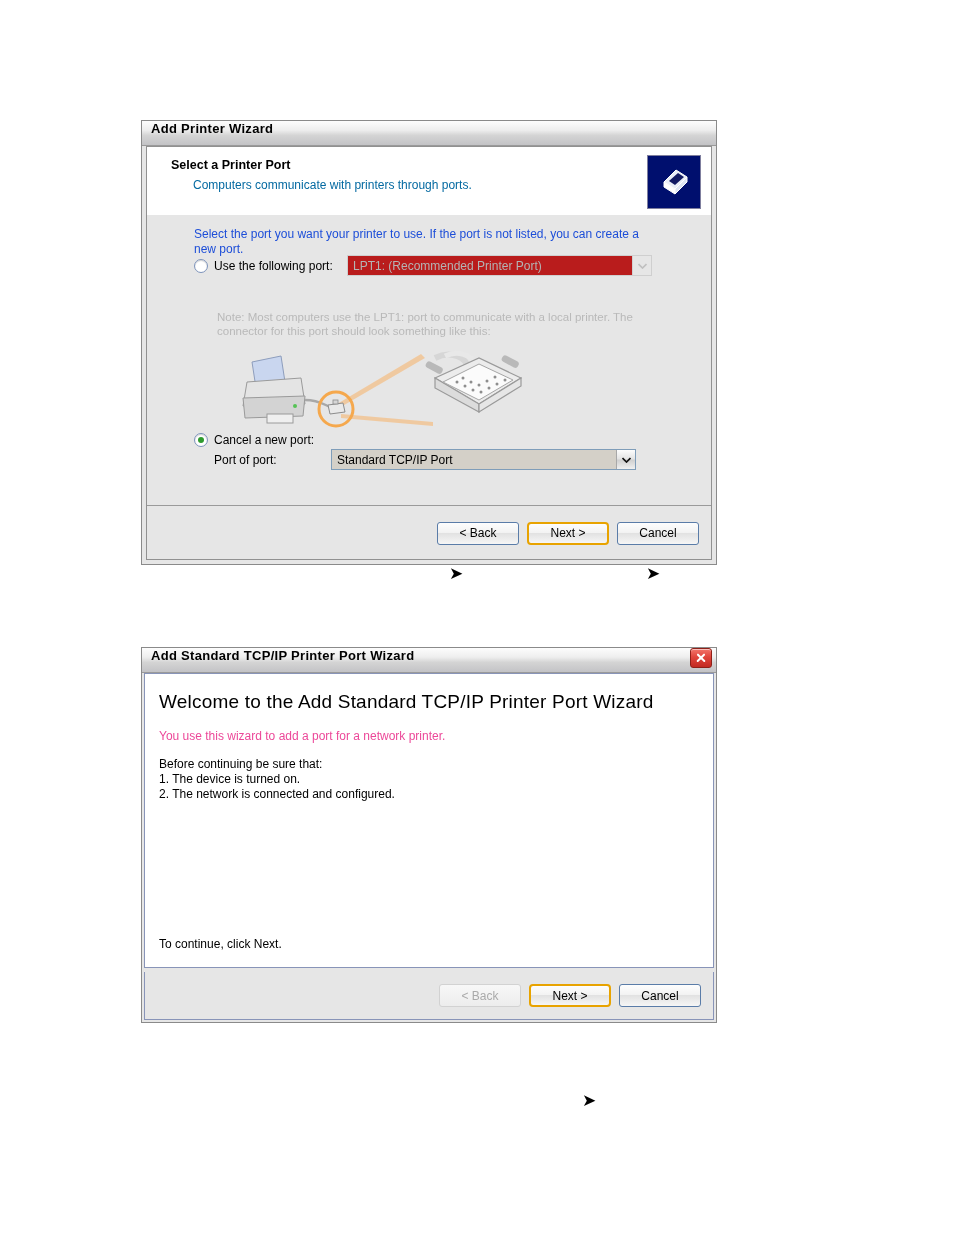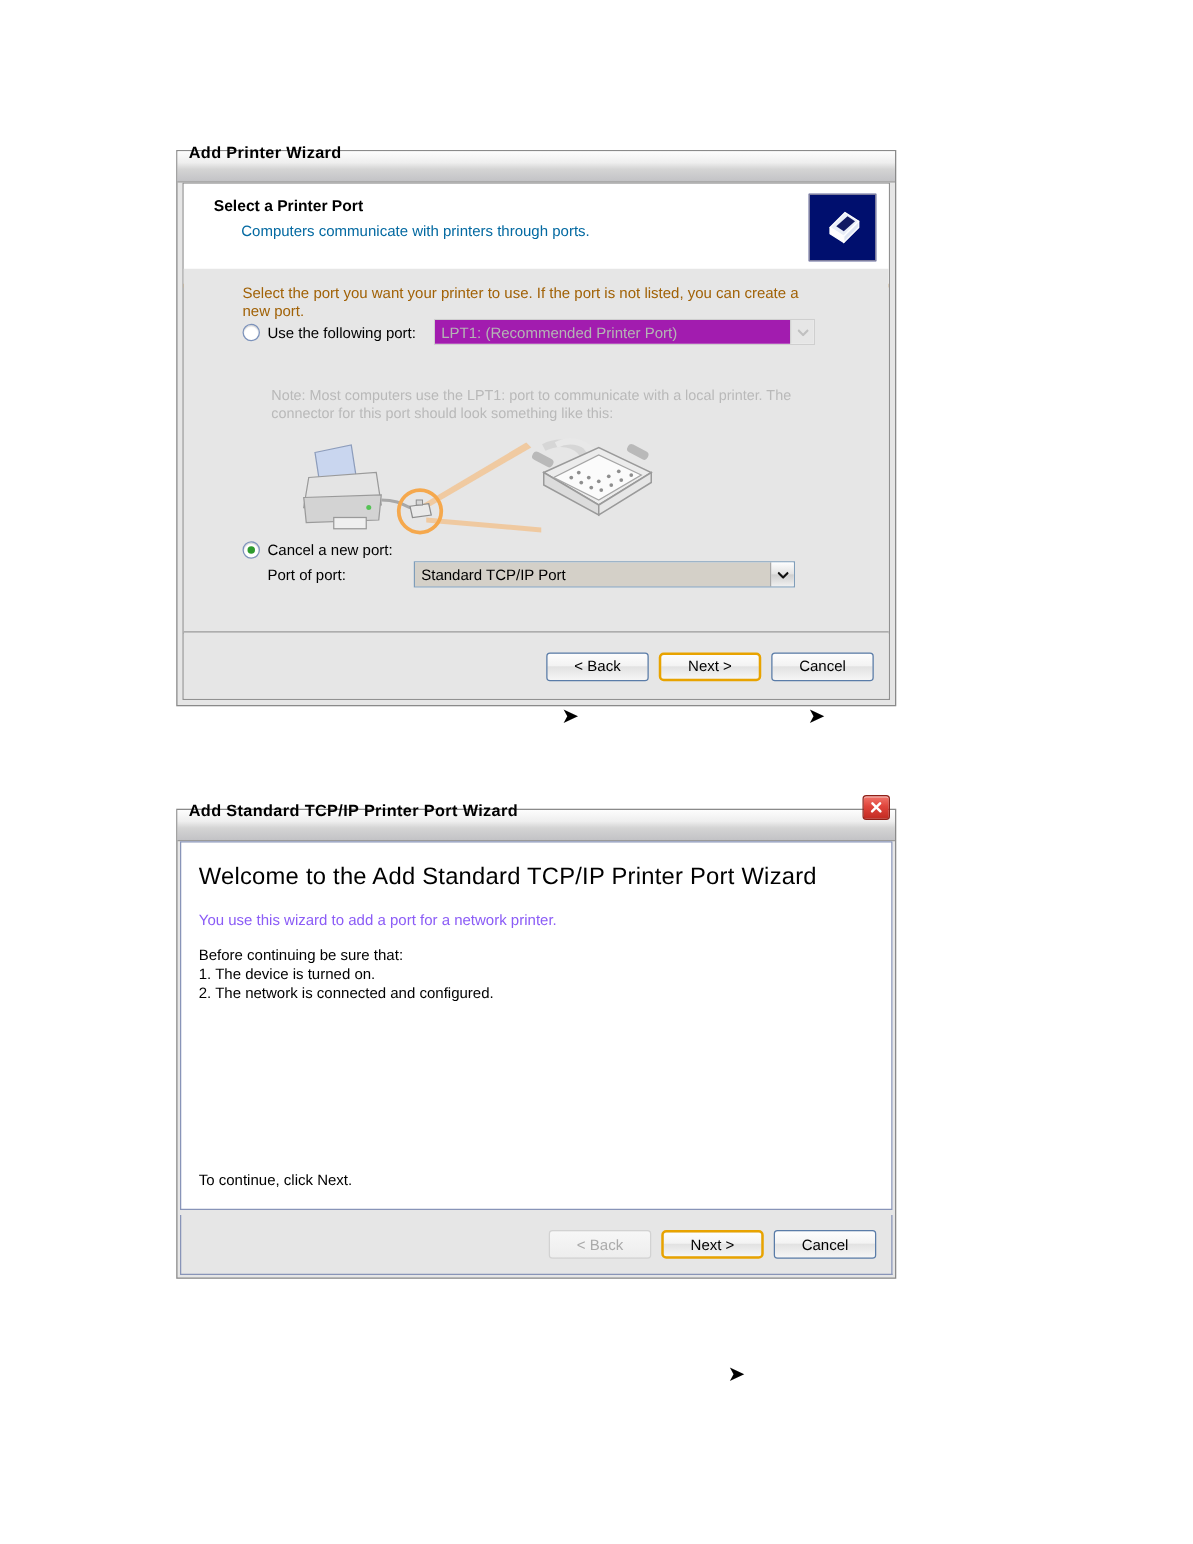--- a/index.html
+++ b/index.html
@@ -20,22 +20,22 @@
     position: absolute;
     background: #e6e6e6;
     border: 1px solid #8a8a8a;
     box-sizing: border-box;
   }
   .titlebar {
     height: 25px;
     background: linear-gradient(to bottom, #fdfdfd 0%, #eeeeee 38%, #d4d4d4 60%, #c3c3c6 100%);
     border-bottom: 1px solid #9a9a9a;
     display: flex;
-    align-items: flex-end;
-    padding: 0 4px 16px 9px;
+    align-items: flex-start;
+    padding: 0 4px 0 9px;
     box-sizing: border-box;
     position: relative;
   }
   .titlebar .title {
     font-size: 13px;
     font-weight: bold;
     color: #000000;
     letter-spacing: 0.3px;
     white-space: nowrap;
     flex: 1 1 auto;
@@ -120,21 +120,21 @@
     bottom: 53px;
     background: #e6e6e6;
     border-bottom: 1px solid #9a9a9a;
   }
   .intro {
     position: absolute;
     left: 47px;
     top: 12px;
     width: 466px;
     font-size: 12px;
-    color: #a16207;
+    color: #1d4ed8;
     line-height: 15px;
   }
   .row-radio {
     position: absolute;
     display: flex;
     align-items: center;
   }
   .radio {
     width: 12px;
     height: 12px;
@@ -181,21 +181,21 @@
     width: 18px;
     flex: 0 0 auto;
     background: linear-gradient(to bottom,#fdfdfd,#e3e3e3 48%,#cfcfcf 52%,#f0f0f0);
     border-left: 1px solid #a8a8a8;
     display: flex;
     align-items: center;
     justify-content: center;
   }
   .combo .arrow svg { display:block; }
   .combo.disabled { border-color: #cfcfcf; }
-  .combo.disabled .val { background: #a21caf; color: #b4b4b4; }
+  .combo.disabled .val { background: #b91c1c; color: #b4b4b4; }
   .combo.disabled .arrow {
     background: #e6e6e6;
     border-left: 1px solid #d2d2d2;
   }
 
   .note {
     position: absolute;
     left: 70px;
     top: 95px;
     width: 440px;
@@ -292,21 +292,21 @@
   }
   .welcome-title {
     font-size: 19px;
     color: #000;
     line-height: 23px;
     letter-spacing: .2px;
     margin-bottom: 16px;
   }
   .welcome-p {
     font-size: 12px;
-    color: #8b5cf6;
+    color: #ec4899;
     line-height: 15px;
     margin-bottom: 13px;
   }
   .welcome-list {
     font-size: 12px;
     color: #000;
     line-height: 15px;
   }
   .welcome-continue {
     position: absolute;

